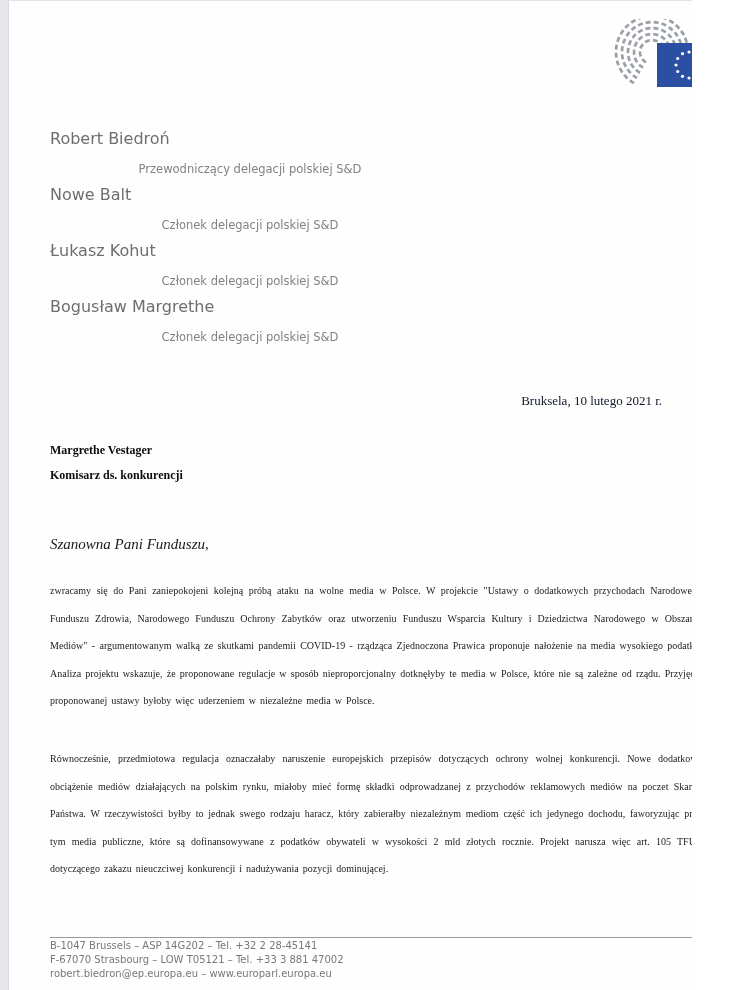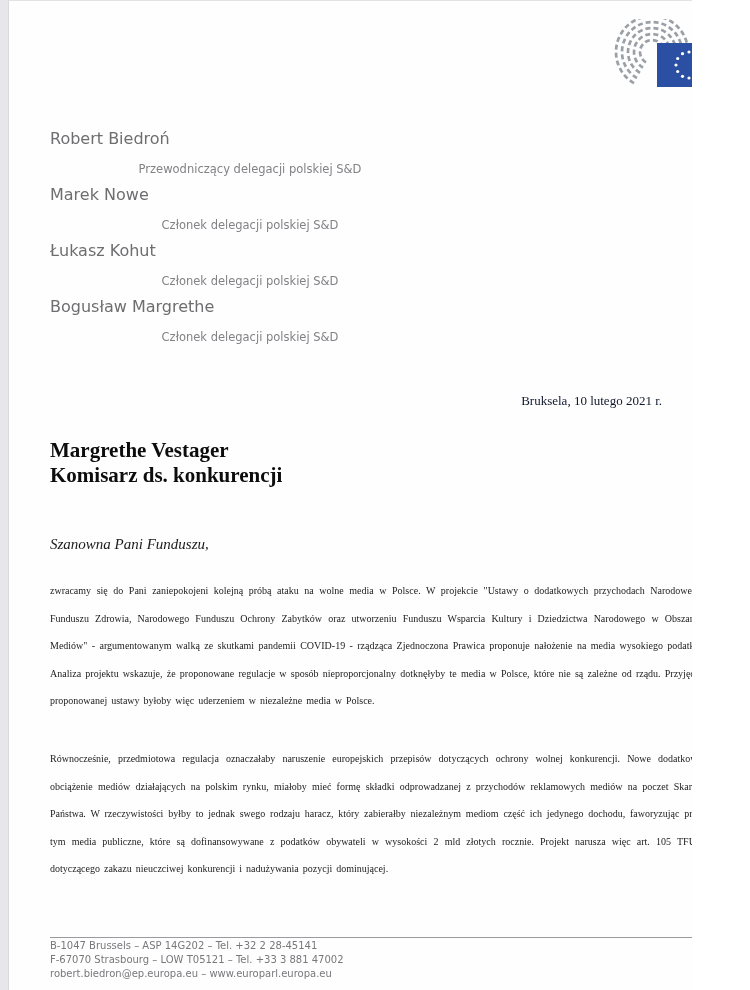--- a/index.html
+++ b/index.html
@@ -59,21 +59,21 @@
     right: 30px;
     font-family: "Liberation Serif", serif;
     font-size: 13px;
     color: #0f172a;
   }
   .recipient {
     position: absolute;
     left: 50px;
     top: 438px;
     font-family: "Liberation Serif", serif;
-    font-size: 21px;
+    font-size: 12px;
     font-weight: bold;
     color: #0d0d0d;
     line-height: 25px;
   }
   .salutation {
     position: absolute;
     left: 50px;
     top: 536px;
     font-family: "Liberation Serif", serif;
     font-style: italic;
@@ -149,21 +149,21 @@
       </g>
     </svg>
   </div>
 
   <div class="signers">
     <div class="signer">
       <p class="signer-name">Robert Biedroń</p>
       <p class="signer-role">Przewodniczący delegacji polskiej S&amp;D</p>
     </div>
     <div class="signer">
-      <p class="signer-name">Marek Nowe</p>
+      <p class="signer-name">Nowe Balt</p>
       <p class="signer-role">Członek delegacji polskiej S&amp;D</p>
     </div>
     <div class="signer">
       <p class="signer-name">Łukasz Kohut</p>
       <p class="signer-role">Członek delegacji polskiej S&amp;D</p>
     </div>
     <div class="signer">
       <p class="signer-name">Bogusław Margrethe</p>
       <p class="signer-role">Członek delegacji polskiej S&amp;D</p>
     </div>

